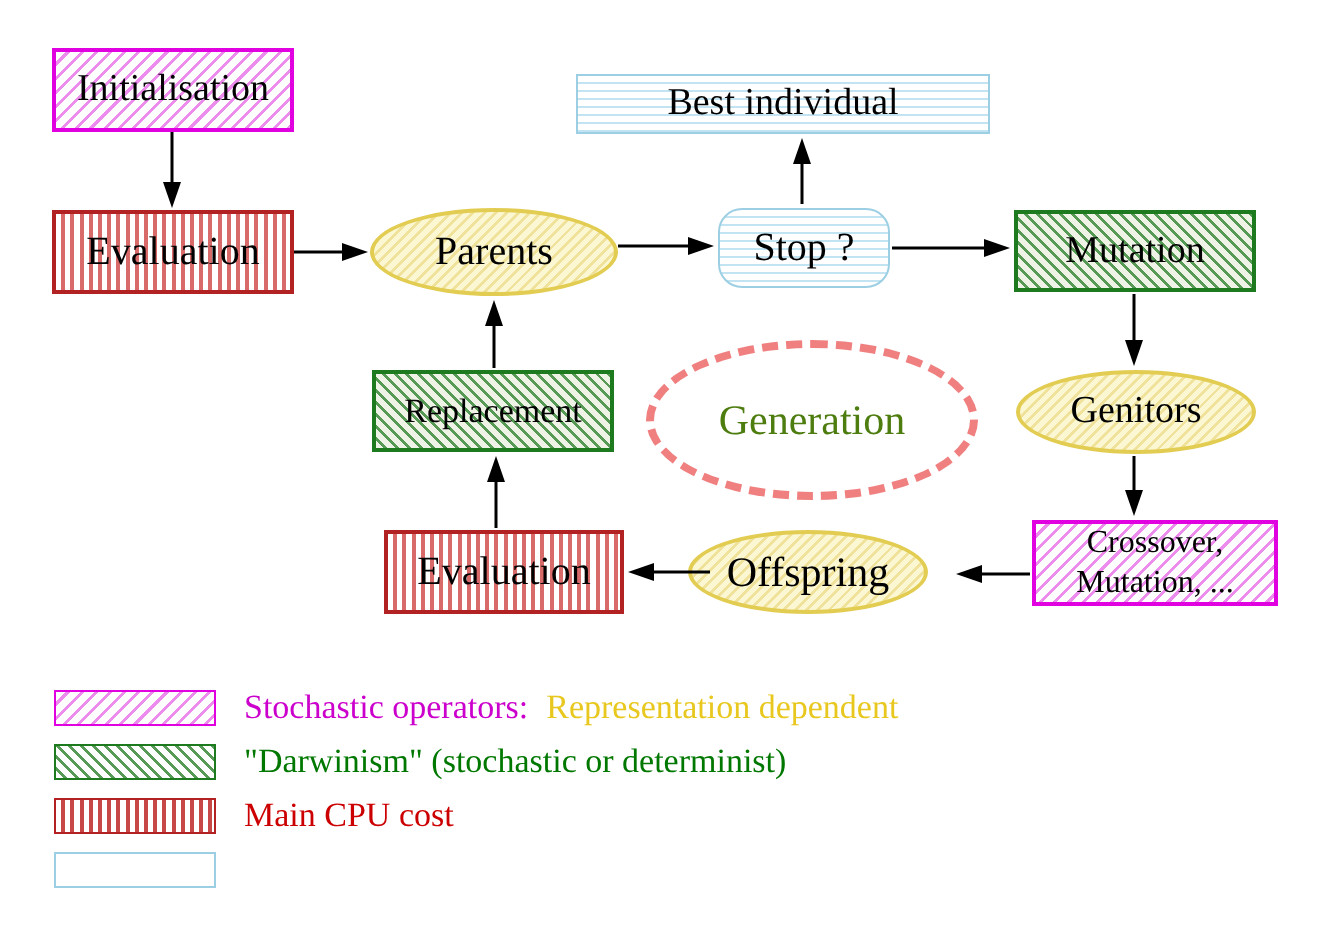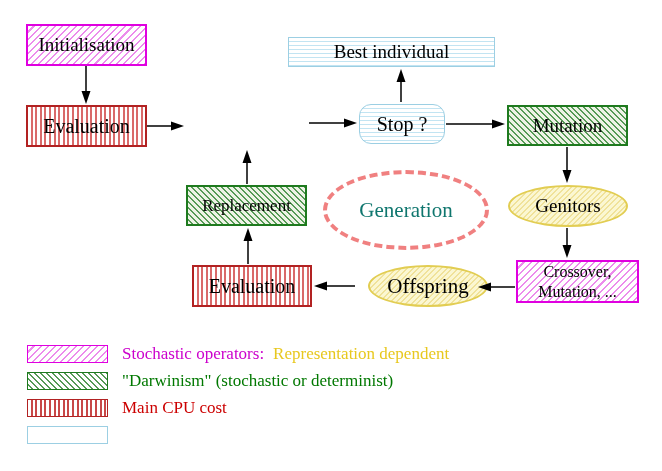--- a/index.html
+++ b/index.html
@@ -33,25 +33,25 @@
   }
   #node-initialisation   { left:26px;  top:24px;  width:121px; height:42px; font-size:19px;text-align:center; }
   #node-evaluation-top   { left:26px;  top:105px; width:121px; height:42px; font-size:20px; }
   #node-parents          { left:185px; top:104px; width:124px; height:44px; font-size:20px; }
   #node-best-individual  { left:288px; top:37px;  width:207px; height:30px; font-size:19px; }
   #node-stop             { left:359px; top:104px; width:86px;  height:40px; font-size:20px; border-radius:12px; }
   #node-selection        { left:507px; top:105px; width:121px; height:41px; font-size:19px; }
   #node-genitors         { left:508px; top:185px; width:120px; height:42px; font-size:19px; }
   #node-crossover        { left:516px; top:260px; width:123px; height:43px; font-size:16px;
                            flex-direction:column; line-height:1.25; }
-  #node-offspring        { left:368px; top:265px; width:120px; height:42px; font-size:21px; }
+  #node-offspring        { left:344px; top:265px; width:120px; height:42px; font-size:21px; }
   #node-evaluation-bot   { left:192px; top:265px; width:120px; height:42px; font-size:20px; }
   #node-replacement      { left:186px; top:185px; width:121px; height:41px; font-size:17px; }
   #node-generation       { left:323px; top:170px; width:166px; height:80px; font-size:21px;
-                           border:4px dashed #f08080; border-radius:50%; color:#0f766e; background:transparent; }
+                           border:4px dashed #f08080; border-radius:50%; color:#4d7c0f; background:transparent; }
   .arrow-layer { position:absolute; left:0; top:0; pointer-events:none; }
   .arrow-layer line    { stroke:#000; stroke-width:1.5; }
   .arrow-layer polygon { fill:#000; }
   .legend-row { position:absolute; left:27px; display:flex; align-items:center; height:18px; }
   .swatch { width:81px; height:18px; box-sizing:border-box; margin-right:14px; flex:0 0 auto; }
   .swatch-magenta { border:1px solid #e000e0;
     background:repeating-linear-gradient(135deg,#ffffff 0px,#ffffff 3.5px,#ec8cec 3.5px,#ec8cec 5px); }
   .swatch-green { border:1px solid #1e7a1e;
     background:repeating-linear-gradient(45deg,#ffffff 0px,#ffffff 2.8px,#569a56 2.8px,#569a56 4.2px); }
   .swatch-red { border:1px solid #b22222;
@@ -65,20 +65,21 @@
   .c-red     { color:#cc0000; }
   .c-blue    { color:#9fcfe8; }
 </style>
 </head>
 <body>
 
 <div class="canvas">
 
   <div class="node hatch-magenta" id="node-initialisation">Initialisation</div>
   <div class="node stripes-red" id="node-evaluation-top">Evaluation</div>
+  <div class="node ellipse-yellow" id="node-parents">Parents</div>
   <div class="node stripes-cyan" id="node-best-individual">Best individual</div>
   <div class="node stripes-cyan" id="node-stop">Stop ?</div>
   <div class="node hatch-green" id="node-selection">Mutation</div>
   <div class="node ellipse-yellow" id="node-genitors">Genitors</div>
   <div class="node hatch-magenta" id="node-crossover">
     <span>Crossover,</span>
     <span>Mutation, ...</span>
   </div>
   <div class="node ellipse-yellow" id="node-offspring">Offspring</div>
   <div class="node stripes-red" id="node-evaluation-bot">Evaluation</div>

